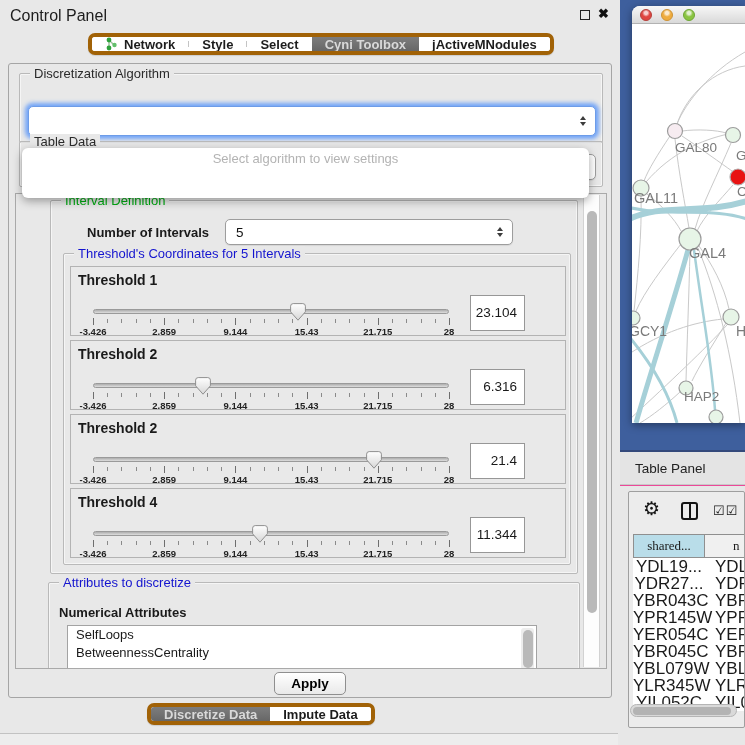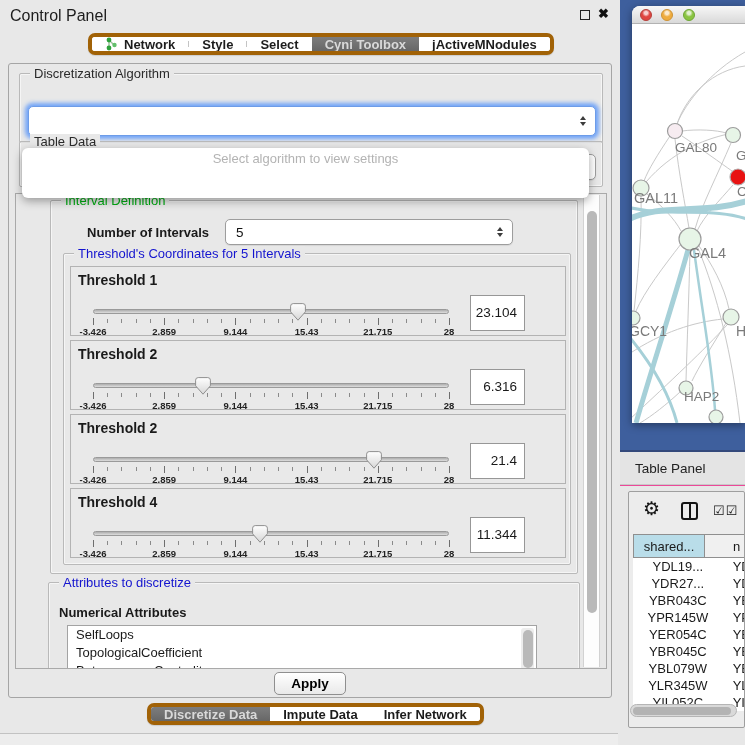--- a/index.html
+++ b/index.html
@@ -98,26 +98,26 @@
   .tp-body { position:absolute; left:0; top:486px; width:125px; height:259px; background:#e7e7e7; }
   .tp-box { position:absolute; left:8px; top:5px; width:117px; height:237px; background:#ececec; border:1px solid #9f9f9f; border-radius:2px; overflow:hidden; }
   .tp-toolbar { position:absolute; left:0; top:0; width:100%; height:40px; }
   .gear { position:absolute; left:14px; top:6px; font-size:19px; color:#141414; line-height:22px; }
   .split-icon { position:absolute; left:52px; top:10px; width:17px; height:18px; border:2px solid #141414; border-radius:3px; }
   .split-icon::after { content:""; position:absolute; left:50%; top:0; bottom:0; width:2px; background:#141414; transform:translateX(-50%); }
   .checks { position:absolute; left:84px; top:11px; font-size:13px; color:#141414; letter-spacing:1px; }
 
   .tp-table { position:absolute; left:4px; top:42px; width:200px; }
   .t-header { display:flex; height:24px; }
-  .t-hcell { border:1px solid #8f8f8f; font-size:13px; display:flex; align-items:center; }
+  .t-hcell { border:1px solid #8f8f8f; font-size:13px; display:flex; align-items:center;font-family:Liberation Serif, serif; }
   .t-hcell.c0 { width:72px; background:#b9dde9; justify-content:center; }
   .t-hcell.c1 { width:120px; background:#f0f0f0; border-left:none; padding-left:28px; }
   .t-rows { background:#fff; }
   .t-row { display:flex; height:17px; background:#fff; }
-  .t-cell { font-size:13px; line-height:17px;margin-left:12px; }
+  .t-cell { font-size:17px; line-height:17px; }
   .t-cell.c0 { width:72px; text-align:center; }
   .t-cell.c1 { width:120px; padding-left:10px; }
   .h-scroll { position:absolute; left:1px; top:212px; width:107px; height:13px; background:#d9d9d9; border:1px solid #b5b5b5; border-radius:7px; }
   .h-scroll .thumb { position:absolute; left:2px; top:1.5px; width:98px; height:8px; background:#b3b3b3; border-radius:5px; }
 
   svg text { font-family:"Liberation Sans",sans-serif; }
   .hidden-defs { position:absolute; width:0; height:0; }
 </style>
 </head>
 <body>
@@ -387,21 +387,20 @@
           <div class="val-box">11.344</div>
         </div>
       </div>
     </div>
 
     <div class="group attr-group">
       <span class="group-title blue">Attributes to discretize</span>
       <span class="attr-title">Numerical Attributes</span>
       <div class="attr-list">
         <div class="attr-item">SelfLoops</div>
-        <div class="attr-item">TopologicalCoefficient</div>
         <div class="attr-item">BetweennessCentrality</div>
         <div class="list-scroll">
             <div class="thumb"></div>
           </div>
       </div>
     </div>
 
     <div class="v-scroll">
         <div class="thumb"></div>
       </div>
@@ -409,23 +408,20 @@
 
   <button class="apply-btn">Apply</button>
 </div>
 
 <nav class="seg-bar bottom-tabs">
   <div class="seg selected">
       <span>Discretize Data</span>
     </div>
   <div class="seg">
       <span>Impute Data</span>
-    </div>
-  <div class="seg">
-      <span>Infer Network</span>
     </div>
 </nav>
 
 <div class="cp-bottom-line"></div>
 <div class="cp-below"></div>
 
 <div class="right">
   <div class="desktop">
     <div class="net-window">
       <div class="mac-bar">

